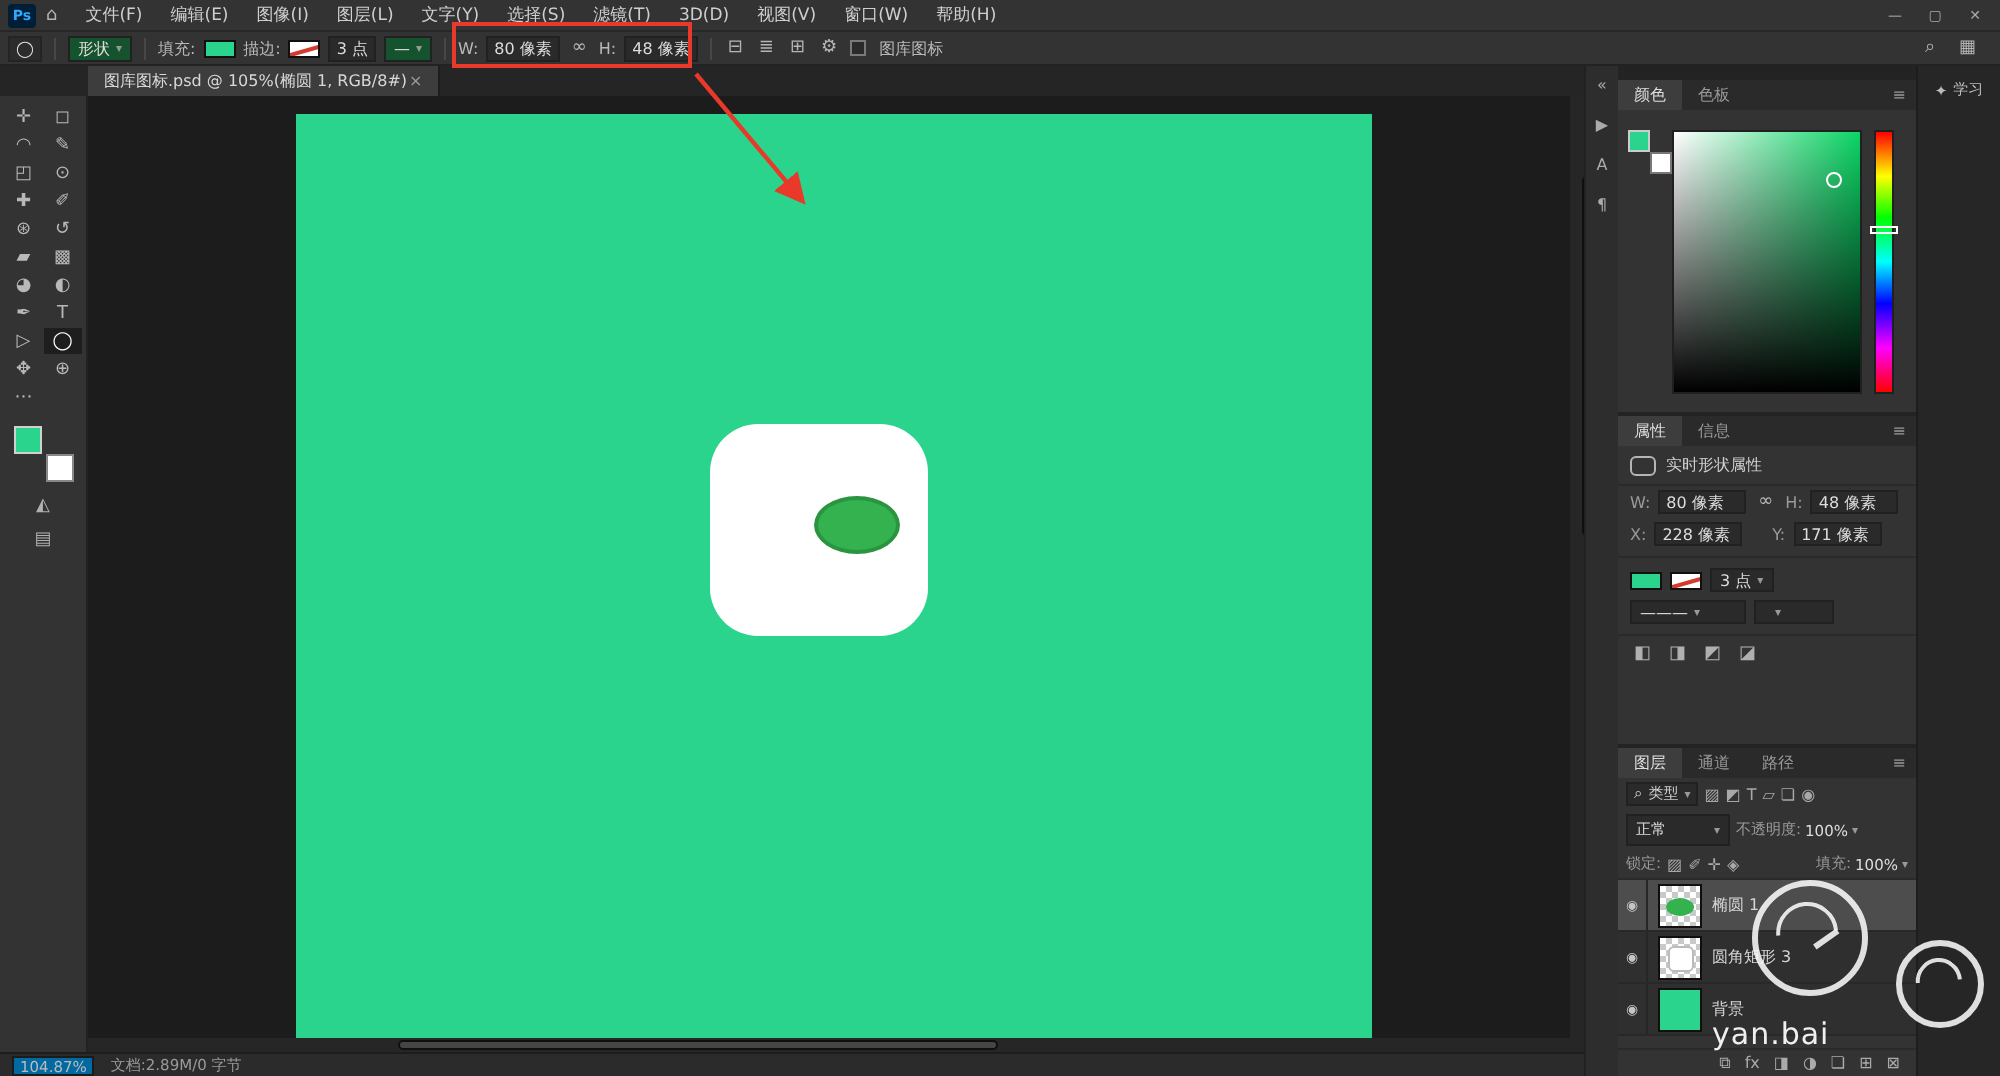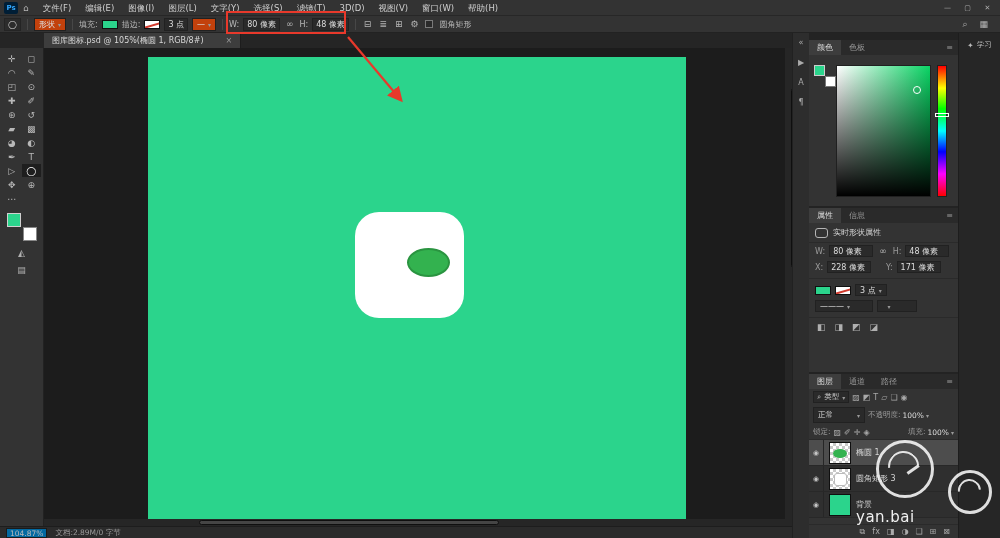--- a/index.html
+++ b/index.html
@@ -11,34 +11,34 @@
   .ps-logo{width:14px;height:12px;background:#001e36;color:#31a8ff;font-size:7px;font-weight:bold;display:flex;align-items:center;justify-content:center;border-radius:2px;margin-right:5px;}
   .home-icon{font-size:9px;color:#b5b5b5;margin-right:7px;}
   .menu-item{padding:0 7px;font-size:8.5px;color:#cfcfcf;line-height:16px;white-space:nowrap;cursor:default;}
   .win-controls{margin-left:auto;display:flex;gap:3px;}
   .win-btn{width:17px;height:12px;text-align:center;font-size:7px;color:#aaa;line-height:12px;}
 
   
   .optionsbar{position:absolute;left:0;top:16px;width:1000px;height:17px;background:#333;border-bottom:1px solid #222;display:flex;align-items:center;padding:0 4px;gap:4px;z-index:10;font-size:8px;}
   .sep{width:1px;height:11px;background:#474747;margin:0 2px;}
   .tool-preset{display:flex;align-items:center;gap:2px;padding:1px 3px;border:1px solid #242424;background:#2c2c2c;height:13px;color:#ddd;}
-  .dd{display:flex;align-items:center;gap:3px;background:#c2410c;border:1px solid #212121;padding:0 4px;height:13px;color:#ddd;}
+  .dd{display:flex;align-items:center;gap:3px;background:#14532d;border:1px solid #212121;padding:0 4px;height:13px;color:#ddd;}
   .dd::after{content:"▾";font-size:6px;color:#999;}
   .opt-label{color:#b8b8b8;}
   .swatch{width:16px;height:9px;border:1px solid #101010;background:#2bd48c;display:inline-block;}
   .swatch.none{background:#fff;position:relative;overflow:hidden;}
   .swatch.none::after{content:"";position:absolute;left:-3px;top:3px;width:24px;height:2px;background:#d23b2e;transform:rotate(-16deg);}
   .field{background:#2a2a2a;border:1px solid #212121;height:13px;display:flex;align-items:center;padding:0 3px;color:#ddd;white-space:nowrap;}
   .icon-btn{color:#b5b5b5;font-size:9px;padding:0 2px;}
   .checkbox{width:8px;height:8px;border:1px solid #7a7a7a;background:#2a2a2a;display:inline-block;margin-right:3px;}
   .opt-right{margin-left:auto;display:flex;gap:8px;margin-right:6px;}
 
   
   .tabbar{position:absolute;left:0;top:33px;width:792px;height:15px;background:#252525;z-index:5;}
-  .doc-tab{position:absolute;left:44px;top:0;height:15px;background:#3d3d3d;color:#d8d8d8;display:flex;align-items:center;gap:22px;padding:0 8px;font-size:8px;border-right:1px solid #1d1d1d;}
+  .doc-tab{position:absolute;left:44px;top:0;height:15px;background:#3d3d3d;color:#d8d8d8;display:flex;align-items:center;gap:1px;padding:0 8px;font-size:8px;border-right:1px solid #1d1d1d;}
   .tab-close{color:#9a9a9a;font-size:8px;}
 
   
   .toolbar{position:absolute;left:0;top:48px;width:44px;height:478px;background:#333;border-right:1px solid #222;z-index:5;}
   .tools-grid{display:grid;grid-template-columns:1fr 1fr;padding:4px 2px 0 2px;row-gap:1px;}
   .tool{height:13px;display:flex;align-items:center;justify-content:center;font-size:9px;color:#b8b8b8;}
   .tool.selected{background:#1e1e1e;color:#fff;}
   .fgbg{position:relative;width:30px;height:28px;margin:8px auto 0 auto;}
   .bg-swatch{position:absolute;right:0;bottom:0;width:14px;height:14px;background:#fff;border:1px solid #888;}
   .fg-swatch{position:absolute;left:0;top:0;width:14px;height:14px;background:#2bd48c;border:1px solid #d0d0d0;}
@@ -179,21 +179,21 @@
   <span class="field">80 像素</span>
   <span class="icon-btn">∞</span>
   <span class="opt-label">H:</span>
   <span class="field">48 像素</span>
   <span class="sep"></span>
   <span class="icon-btn">⊟</span>
   <span class="icon-btn">≣</span>
   <span class="icon-btn">⊞</span>
   <span class="icon-btn">⚙</span>
   <span class="checkbox"></span>
-  <span class="opt-label">圆角矩形</span>
+  <span class="opt-label">图库图标</span>
   <span class="opt-right">
     <span class="icon-btn">⌕</span>
     <span class="icon-btn">▦</span>
   </span>
 </div>
 
 <div class="tabbar">
   <div class="doc-tab">
     <span>图库图标.psd @ 105%(椭圆 1, RGB/8#)</span>
     <span class="tab-close">×</span>

